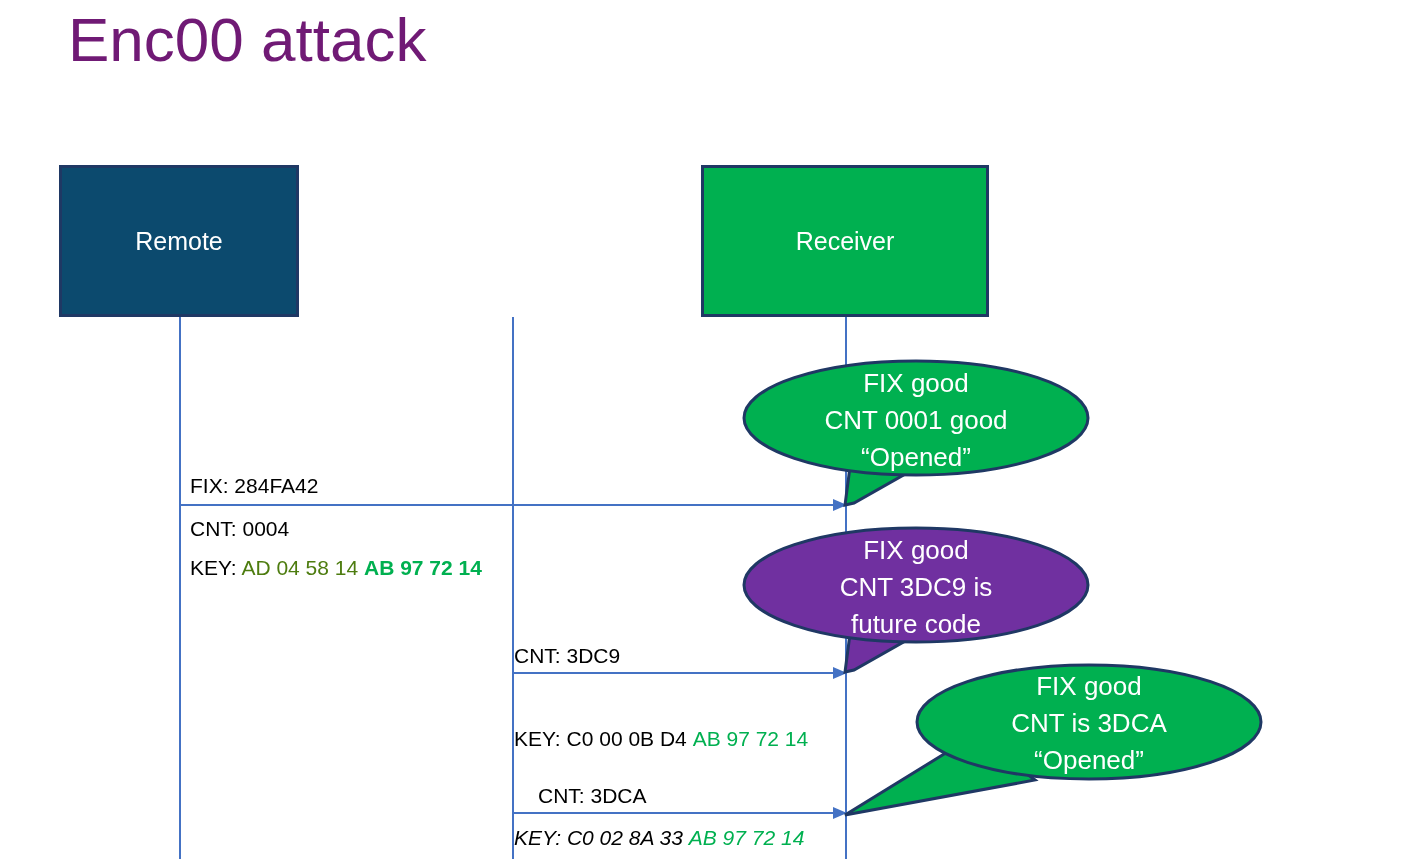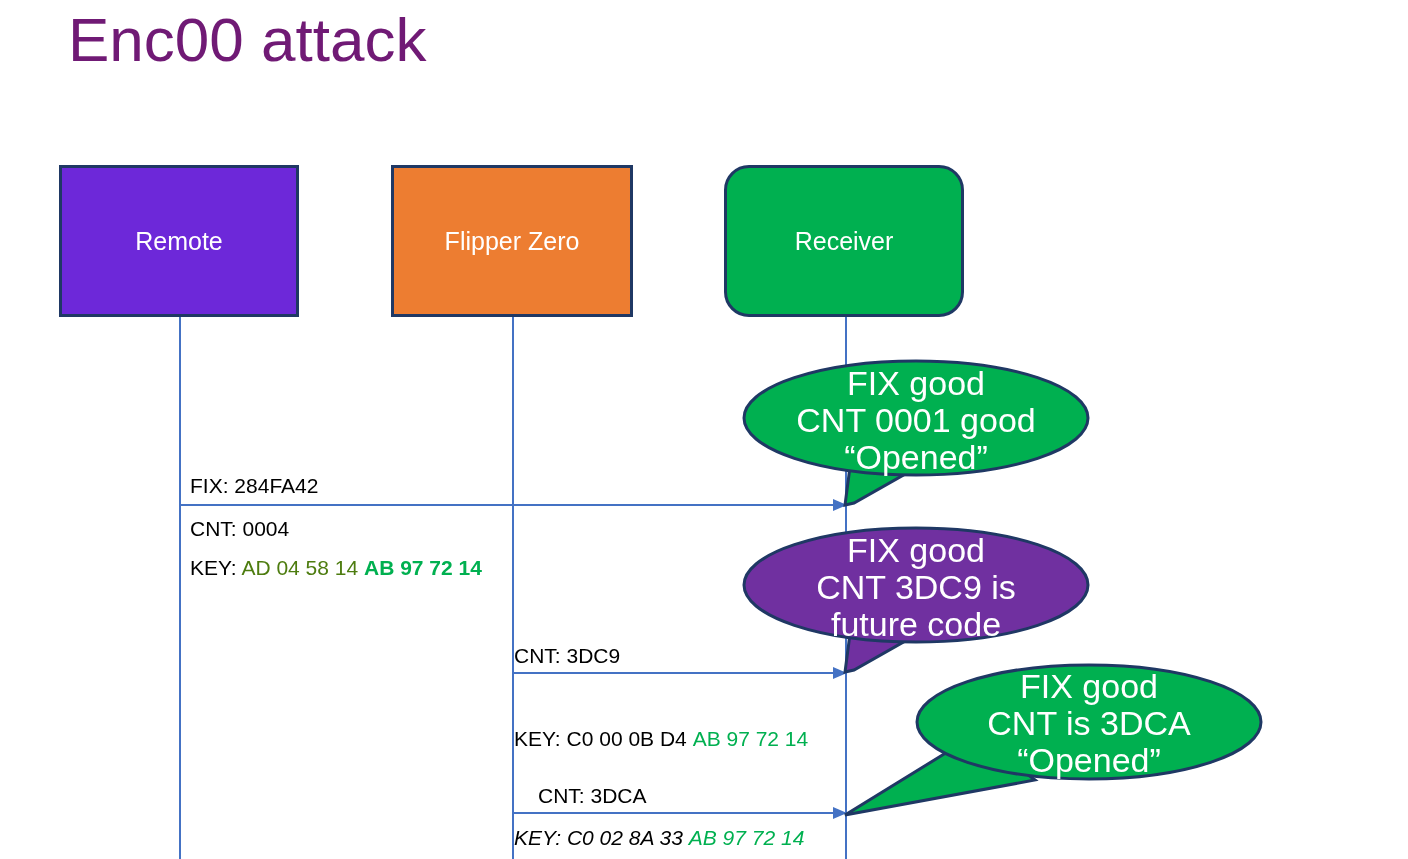--- a/index.html
+++ b/index.html
@@ -39,21 +39,21 @@
     display: flex;
     align-items: center;
     justify-content: center;
     color: #ffffff;
     font-size: 25px;
     line-height: 30px;
     white-space: nowrap;
   }
   #actor-remote   { left: 59px;  top: 165px; width: 240px; height: 152px; }
   #actor-flipper  { left: 391px; top: 165px; width: 242px; height: 152px; }
-  #actor-receiver { left: 724px; top: 165px; width: 240px; height: 152px; border-radius: 25px; }
+  #actor-receiver { left: 701px; top: 165px; width: 288px; height: 152px; }
 
   
   .lifeline {
     position: absolute;
     width: 2px;
     background: #4472C4;
   }
   #lifeline-remote   { left: 179px; top: 317px; height: 542px; }
   #lifeline-flipper  { left: 512px; top: 317px; height: 542px; }
   #lifeline-receiver { left: 845px; top: 317px; height: 542px; }
@@ -104,21 +104,21 @@
     position: absolute;
   }
   .callout svg { display: block; overflow: visible; }
   .callout-text {
     position: absolute;
     left: 0;
     top: 0;
     width: 100%;
     text-align: center;
     color: #ffffff;
-    font-size: 34px;
+    font-size: 26px;
     line-height: 37px;
     pointer-events: none;
   }
   #callout-1 { left: 742px; top: 351px; width: 348px; height: 162px; }
   #callout-1 .callout-text { top: 14px; width: 348px; }
   #callout-2 { left: 742px; top: 518px; width: 348px; height: 162px; }
   #callout-2 .callout-text { top: 14px; width: 348px; }
   #callout-3 { left: 915px; top: 660px; width: 348px; height: 162px; }
   #callout-3 .callout-text { top: 8px; width: 348px; }
 </style>
@@ -126,25 +126,22 @@
 <body>
 
 <div id="slide">
 
   <div id="title">Enc00 attack</div>
 
   <div class="lifeline" id="lifeline-remote"></div>
   <div class="lifeline" id="lifeline-flipper"></div>
   <div class="lifeline" id="lifeline-receiver"></div>
 
-  <div class="actor-box" id="actor-remote" style="background:#6d28d9;">
+  <div class="actor-box" id="actor-remote" style="background:#0c4a6e;">
     <span>Remote</span>
-  </div>
-  <div class="actor-box" id="actor-flipper" style="background:#ED7D31;">
-    <span>Flipper Zero</span>
   </div>
   <div class="actor-box" id="actor-receiver" style="background:#00B050;">
     <span>Receiver</span>
   </div>
 
   <div class="msg-arrow" id="arrow-1"></div>
   <div class="msg-arrow" id="arrow-2"></div>
   <div class="msg-arrow" id="arrow-3"></div>
 
   <div class="msg-label" id="label-fix">FIX: 284FA42</div>

